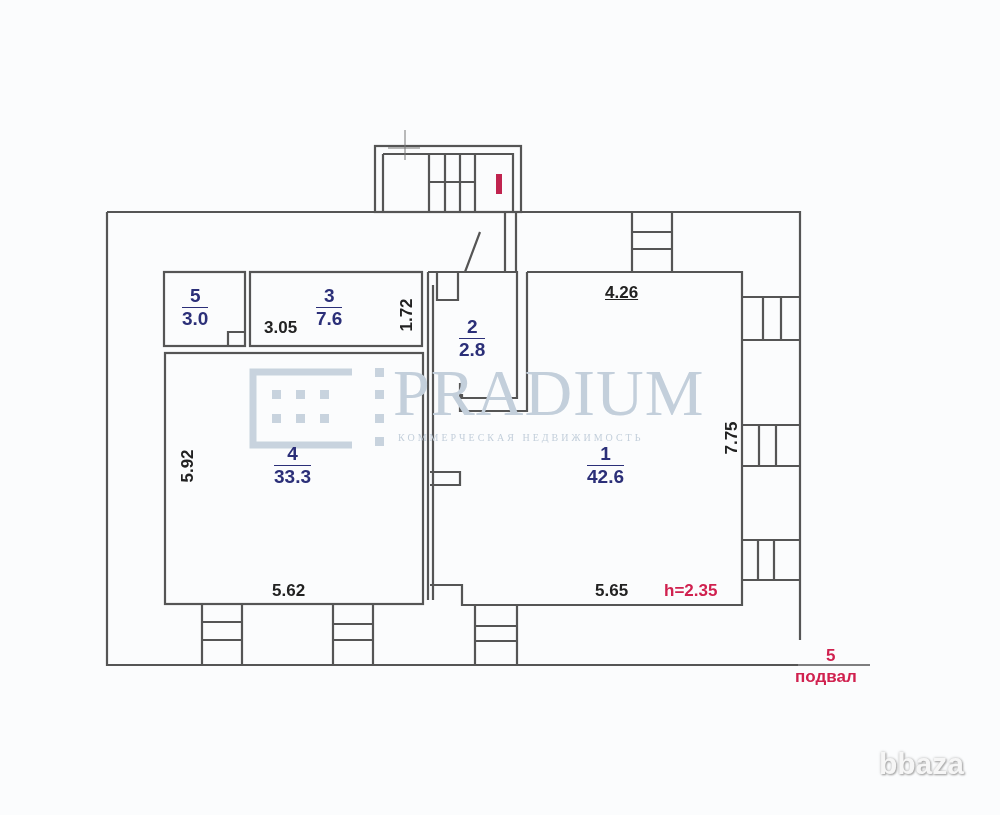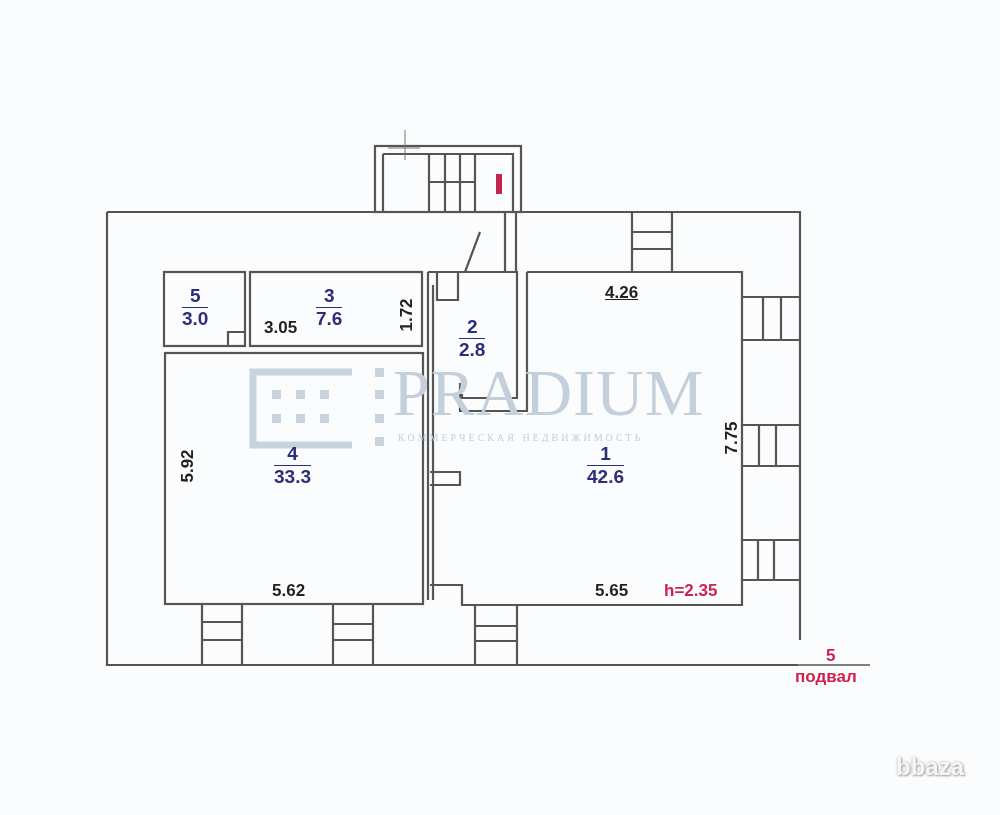--- a/index.html
+++ b/index.html
@@ -6,21 +6,21 @@
     body { width:1000px; height:815px; background:#fbfcfd; position:relative; overflow:hidden; font-family:"Liberation Sans", sans-serif; }
     svg { position:absolute; left:0; top:0; }
     .lbl { position:absolute; font-family:"Liberation Sans", sans-serif; font-weight:bold; white-space:nowrap; }
     .room { position:absolute; text-align:center; color:#2b2f78; font-weight:bold; font-size:19px; line-height:20px; font-family:"Liberation Sans", sans-serif; }
     .room .num { display:block; border-bottom:1.5px solid #2b2f78; padding:0 2px 1px; }
     .room .area { display:block; padding-top:1px;text-align:right; }
     .dim { color:#222; font-size:17px; }
     .vert { transform:rotate(-90deg); transform-origin:center; }
     .red { color:#d0214f; font-size:17px; }
     .wm-text { position:absolute; color:#c3cfdb; font-family:"Liberation Serif", serif;text-align:center; }
-    .bbaza { position:absolute; right:36px; bottom:34px; color:#f6f6f6; font-size:24px; font-weight:bold; text-shadow:0 0 3px #bbb, 1px 1px 2px #999; font-family:"Liberation Sans", sans-serif; }
+    .bbaza { position:absolute; right:36px; bottom:34px; color:#f6f6f6; font-size:30px; font-weight:bold; text-shadow:0 0 3px #bbb, 1px 1px 2px #999; font-family:"Liberation Sans", sans-serif; }
   </style>
 </head>
 <body>
 
 <svg width="1000" height="815" viewBox="0 0 1000 815">
   <g fill="none" stroke="#555" stroke-width="2.2">
 
     <path d="M107 212 H383 M520 212 H800 V640 M107 212 V665 H798"></path>
 
     <rect x="375" y="146" width="146" height="66"></rect>

